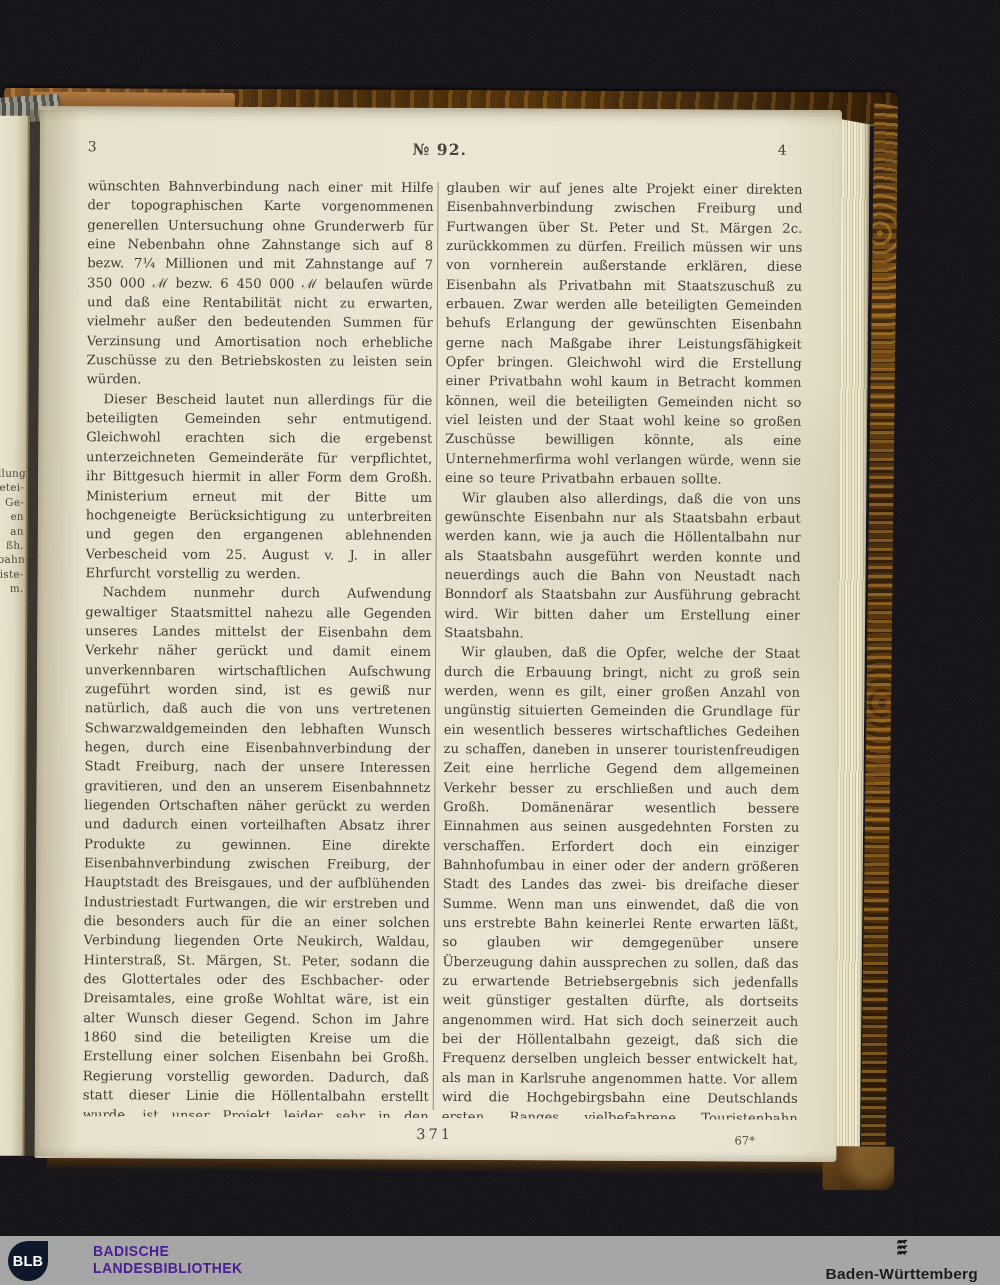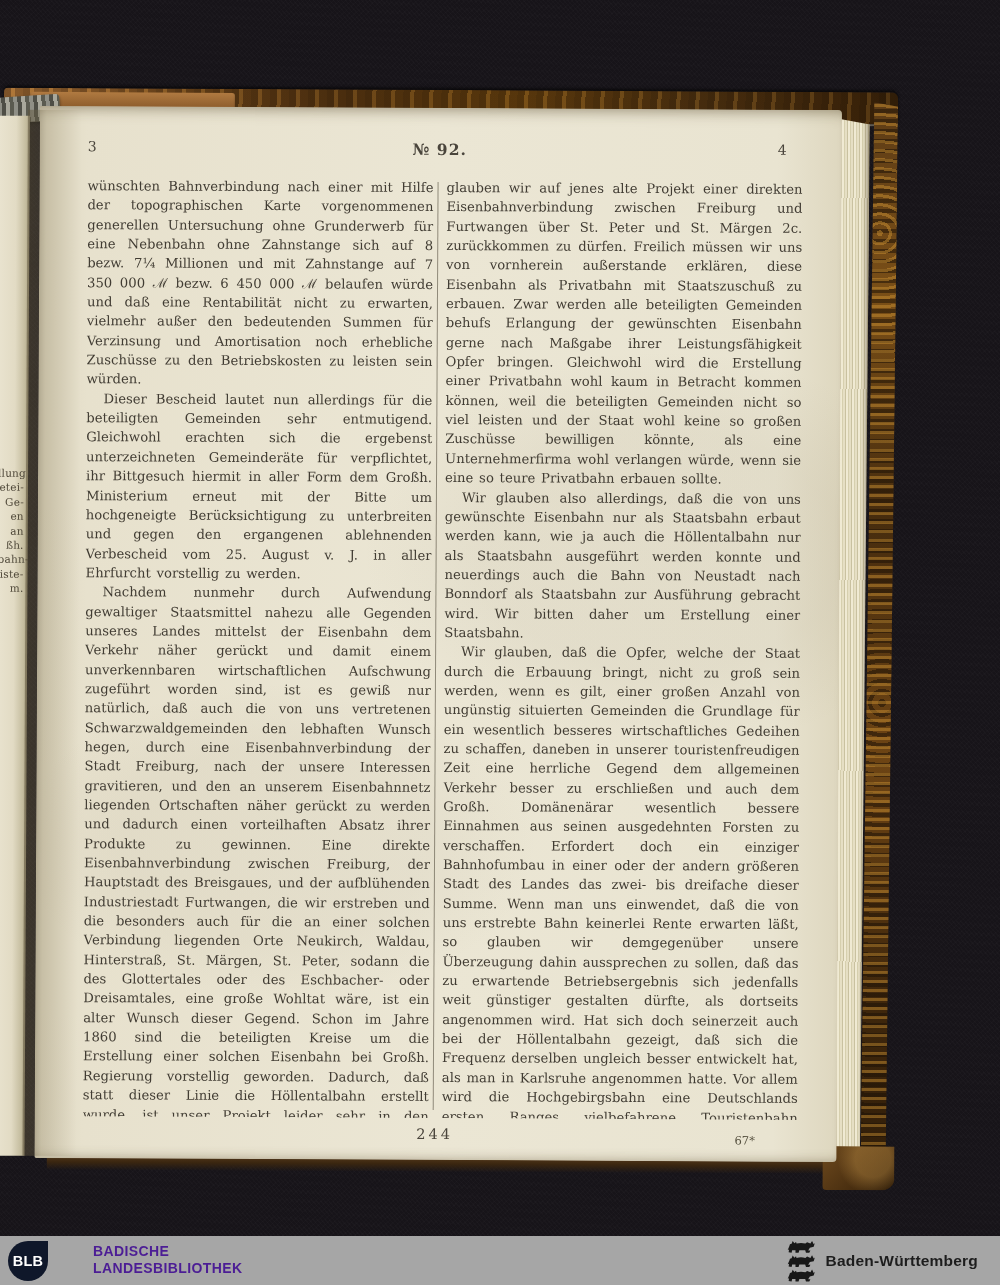--- a/index.html
+++ b/index.html
@@ -80,21 +80,21 @@
 
   
   #bar{position:absolute;left:0;top:1236px;width:1000px;height:49px;background:#a6a6a6;z-index:9;
        font-family:"Liberation Sans", sans-serif;}
   .blb-logo{position:absolute;left:8px;top:5px;width:40px;height:40px;
     border-radius:50% 0 50% 50%;background:#0f172a;
     display:flex;align-items:center;justify-content:center;}
   .blb-logo span{color:#ffffff;font-weight:bold;font-size:14.5px;letter-spacing:0.3px;}
   .lib-name{position:absolute;left:58px;top:7px;color:#4c1d95;font-weight:bold;
     font-size:14px;line-height:17px;letter-spacing:0.4px;margin-left:35px;}
-  .bw-group{position:absolute;right:22px;top:3px;height:44px;display:flex;align-items:center;gap:10px;}
+  .bw-group{position:absolute;right:22px;top:3px;height:44px;display:flex;align-items:center;gap:10px;flex-direction:column;}
   .bw-arms{width:30px;height:42px;}
   .bw-text{color:#1d1d1d;font-weight:bold;font-size:15.5px;letter-spacing:0.2px;}
 </style>
 </head>
 <body>
 
 <div id="stage">
 
   <div id="book">
     <div class="top-leather"></div>
@@ -135,21 +135,21 @@
 
         <div class="divider"></div>
 
         <div class="col col-right">
           <p>glauben wir auf jenes alte Projekt einer direkten Eisenbahnverbindung zwischen Freiburg und Furtwangen über St. Peter und St. Märgen 2c. zurückkommen zu dürfen. Freilich müssen wir uns von vornherein außerstande erklären, diese Eisenbahn als Privatbahn mit Staatszuschuß zu erbauen. Zwar werden alle beteiligten Gemeinden behufs Erlangung der gewünschten Eisenbahn gerne nach Maßgabe ihrer Leistungsfähigkeit Opfer bringen. Gleichwohl wird die Erstellung einer Privatbahn wohl kaum in Betracht kommen können, weil die beteiligten Gemeinden nicht so viel leisten und der Staat wohl keine so großen Zuschüsse bewilligen könnte, als eine Unternehmerfirma wohl verlangen würde, wenn sie eine so teure Privatbahn erbauen sollte.</p>
           <p class="indent">Wir glauben also allerdings, daß die von uns gewünschte Eisenbahn nur als Staatsbahn erbaut werden kann, wie ja auch die Höllentalbahn nur als Staatsbahn ausgeführt werden konnte und neuerdings auch die Bahn von Neustadt nach Bonndorf als Staatsbahn zur Ausführung gebracht wird. Wir bitten daher um Erstellung einer Staatsbahn.</p>
           <p class="indent">Wir glauben, daß die Opfer, welche der Staat durch die Erbauung bringt, nicht zu groß sein werden, wenn es gilt, einer großen Anzahl von ungünstig situierten Gemeinden die Grundlage für ein wesentlich besseres wirtschaftliches Gedeihen zu schaffen, daneben in unserer touristenfreudigen Zeit eine herrliche Gegend dem allgemeinen Verkehr besser zu erschließen und auch dem Großh. Domänenärar wesentlich bessere Einnahmen aus seinen ausgedehnten Forsten zu verschaffen. Erfordert doch ein einziger Bahnhofumbau in einer oder der andern größeren Stadt des Landes das zwei- bis dreifache dieser Summe. Wenn man uns einwendet, daß die von uns erstrebte Bahn keinerlei Rente erwarten läßt, so glauben wir demgegenüber unsere Überzeugung dahin aussprechen zu sollen, daß das zu erwartende Betriebsergebnis sich jedenfalls weit günstiger gestalten dürfte, als dortseits angenommen wird. Hat sich doch seinerzeit auch bei der Höllentalbahn gezeigt, daß sich die Frequenz derselben ungleich besser entwickelt hat, als man in Karlsruhe angenommen hatte. Vor allem wird die Hochgebirgsbahn eine Deutschlands ersten Ranges vielbefahrene Touristenbahn werden, da dieselbe an den beliebtesten Bad- und Luftkurorten (Glotterbad) des Schwarzwaldes vorbeiführen und auch den Aufstieg zum Kandel von St. Peter bezw. St. Märgen aus, über die Platte, bedeutend erleichtern wird.</p>
 
         </div>
 
-        <div class="ftr-page">244</div>
+        <div class="ftr-page">371</div>
         <div class="ftr-sig">67*</div>
       </div>
     </div>
   </div>
 
   <div id="bar">
     <div class="blb-logo">
       <span>BLB</span>
     </div>
     <div class="lib-name">

